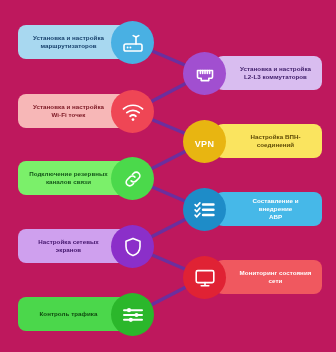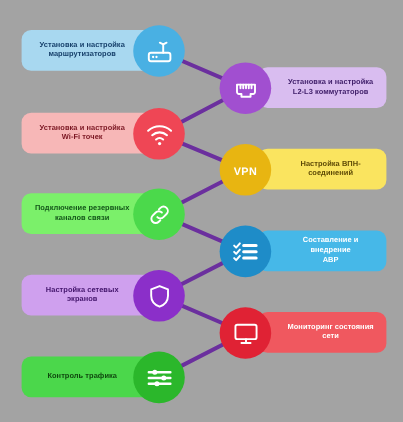--- a/index.html
+++ b/index.html
@@ -2,21 +2,21 @@
 <html><head>
 <meta charset="utf-8">
 <style>
   html,body{margin:0;padding:0;}
   body{
     width:336px;height:352px;
     background:#ffffff;
     font-family:"Liberation Sans", sans-serif;
     overflow:hidden;
   }
-  #stage{position:relative;width:336px;height:352px;background:#a3a3a3;}
+  #stage{position:relative;width:336px;height:352px;background:#be185d;}
 
   
   #links{position:absolute;left:0;top:0;width:336px;height:352px;z-index:1;}
 
   .node{position:absolute;z-index:2;height:34px;}
 
   
   .bar{
     position:absolute;top:0;height:34px;
     border-radius:8px;

